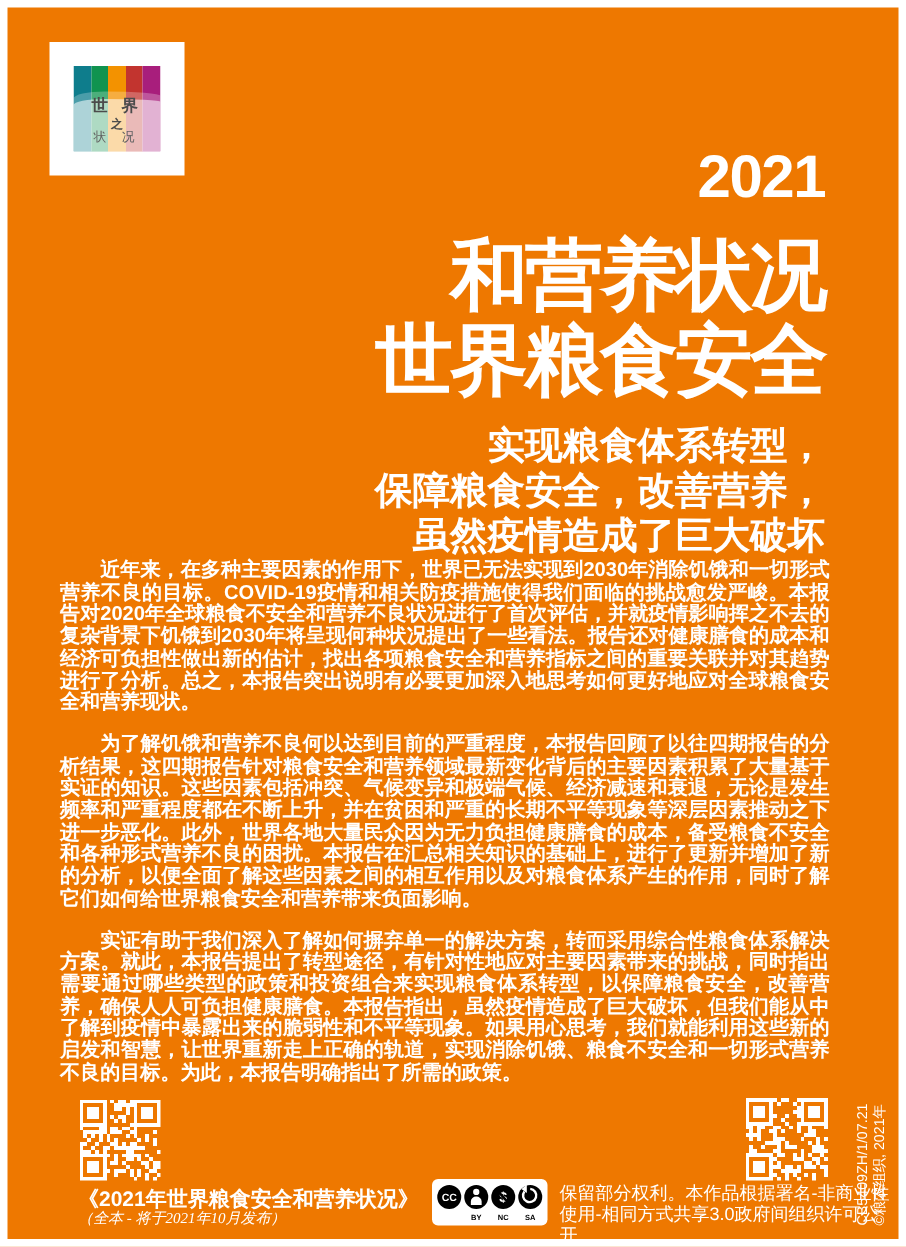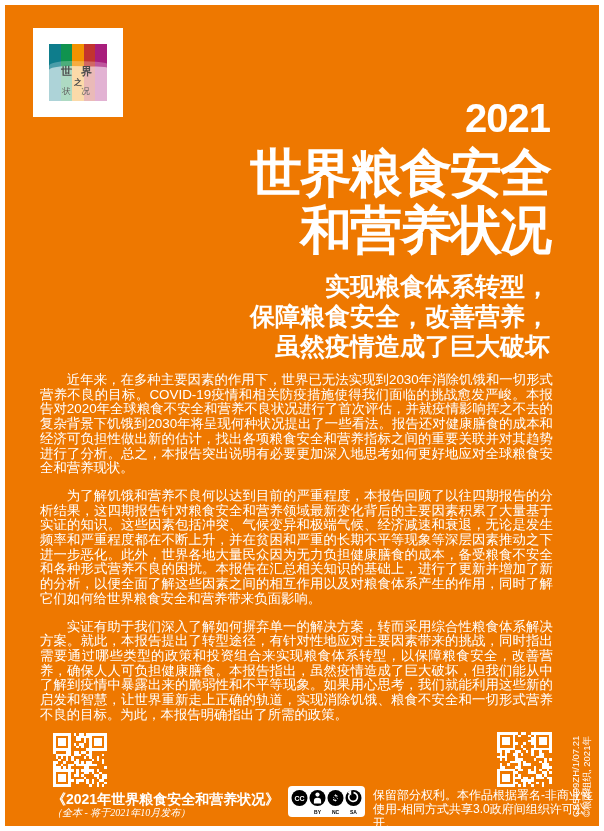--- a/index.html
+++ b/index.html
@@ -18,27 +18,27 @@
     border-radius:90% 160% 0 0 / 30% 18% 0 0;}
   .logo-wave{position:absolute;left:0;right:0;bottom:0;height:62%;background:rgba(255,255,255,.55);
     border-radius:100% 180% 0 0 / 32% 14% 0 0;}
   .logo-text{position:absolute;left:0;right:0;bottom:4px;text-align:center;color:#4c4c4c;line-height:1.15;}
   .logo-t1{font-size:11px;font-weight:bold;letter-spacing:3px;}
   .logo-t2{font-size:8px;font-weight:bold;}
   .logo-t3{font-size:8.5px;letter-spacing:4px;color:#636363;}
 
   
   .header{position:absolute;top:93px;right:49px;text-align:right;}
-  .year{font-size:40px;font-weight:bold;line-height:1;letter-spacing:-1px;margin-bottom:7px;}
+  .year{font-size:40px;font-weight:bold;line-height:1;letter-spacing:-1px;margin-bottom:18px;}
   .title{font-size:52px;font-weight:bold;line-height:57px;letter-spacing:-2px;}
   .subtitle{margin-top:12px;font-size:25px;font-weight:bold;line-height:30px;}
 
   
   .body-text{position:absolute;left:35px;right:46px;top:368px;font-size:13.4px;line-height:14.7px;
-    text-align:justify;}
+    text-align:justify;font-weight:bold;}
   .body-text p{margin:0 0 13px 0;text-indent:2em;}
 
   
   .qr{position:absolute;}
   .qr svg{display:block;width:100%;height:100%;}
   #qr-left{left:48px;top:728px;width:54px;height:54px;}
   #qr-right{left:492px;top:727px;width:55px;height:55px;}
   .caption{position:absolute;left:47px;top:787px;}
   .caption-1{font-size:14px;font-weight:bold;line-height:14px;}
   .caption-2{font-family:"Liberation Serif","DejaVu Serif",serif;font-style:italic;font-size:10px;line-height:13px;}
@@ -69,22 +69,22 @@
           <div class="logo-t1">世 界</div>
           <div class="logo-t2">之</div>
           <div class="logo-t3">状 况</div>
         </div>
       </div>
     </div>
 
     <div class="header">
       <div class="year">2021</div>
       <div class="title">
+        <div>和营养状况</div>
         <div>世界粮食安全</div>
-        <div>和营养状况</div>
       </div>
       <div class="subtitle">
         <div>实现粮食体系转型，</div>
         <div>保障粮食安全，改善营养，</div>
         <div>虽然疫情造成了巨大破坏</div>
       </div>
     </div>
 
     <div class="body-text">
       <p>近年来，在多种主要因素的作用下，世界已无法实现到2030年消除饥饿和一切形式营养不良的目标。COVID-19疫情和相关防疫措施使得我们面临的挑战愈发严峻。本报告对2020年全球粮食不安全和营养不良状况进行了首次评估，并就疫情影响挥之不去的复杂背景下饥饿到2030年将呈现何种状况提出了一些看法。报告还对健康膳食的成本和经济可负担性做出新的估计，找出各项粮食安全和营养指标之间的重要关联并对其趋势进行了分析。总之，本报告突出说明有必要更加深入地思考如何更好地应对全球粮食安全和营养现状。</p>

